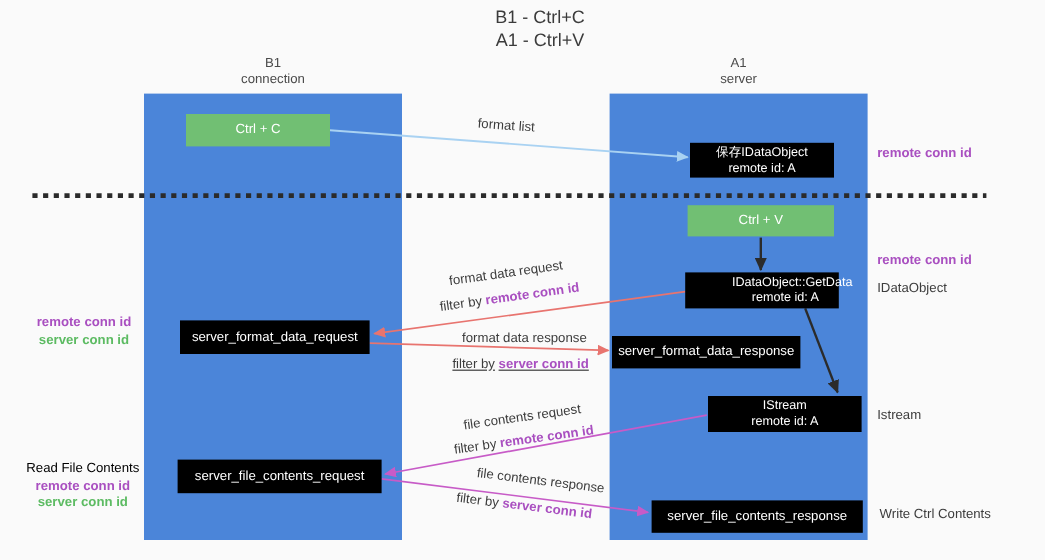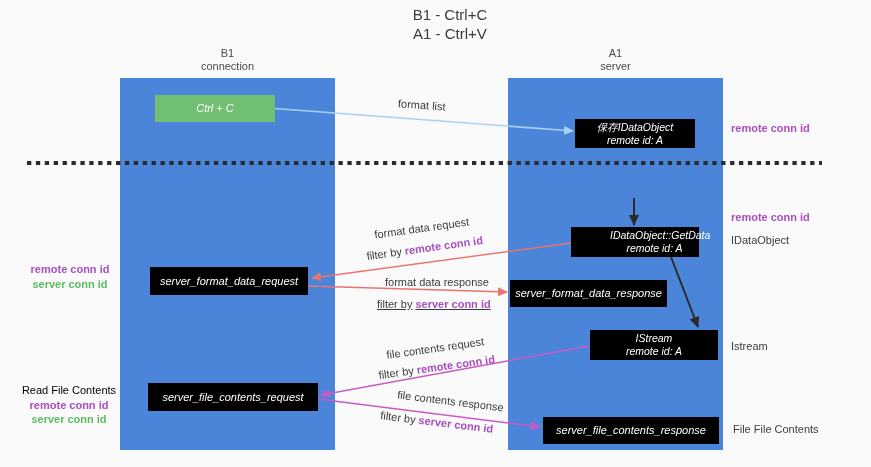--- a/index.html
+++ b/index.html
@@ -16,21 +16,21 @@
   .col-header.right { left: 508px; }
 
   .lifeline { position: absolute; top: 78px; width: 215px; height: 372px; background: #4b85d9; z-index: 1; }
   .lifeline.left { left: 120px; }
   .lifeline.right { left: 508px; }
 
   svg.arrows { position: absolute; left: 0; top: 0; z-index: 2; pointer-events: none; }
 
   .box { position: absolute; z-index: 3; color: #ffffff; text-align: center;
          display: flex; flex-direction: column; justify-content: center;
-         font-size: 11px; line-height: 13px; font-style: italic; }
+         font-size: 11px; line-height: 13px; }
   .box.green { background: #71bf73; }
   .box.orange { background: #000000; }
   .box.small { font-size: 10.5px; }
 
   .box-ctrl-c { left: 155px; top: 95px; width: 120px; height: 27px; }
   .box-save { left: 575px; top: 119px; width: 120px; height: 29px; }
   .box-ctrl-v { left: 573px; top: 171px; width: 122px; height: 26px; }
   .box-getdata { left: 571px; top: 227px; width: 128px; height: 30px; padding-left: 39px; }
   .box-format-req { left: 150px; top: 267px; width: 158px; height: 28px; }
   .box-format-resp { left: 510px; top: 280px; width: 157px; height: 27px; }
@@ -108,20 +108,23 @@
 
   <div class="box green box-ctrl-c">
     <div>Ctrl + C</div>
   </div>
 
   <div class="box orange small box-save">
     <div>保存IDataObject</div>
     <div>remote id: A</div>
   </div>
 
+  <div class="box green box-ctrl-v">
+    <div>Ctrl + V</div>
+  </div>
 
   <div class="box orange small box-getdata">
     <div>IDataObject::GetData</div>
     <div>remote id: A</div>
   </div>
 
   <div class="box orange box-format-req">
     <div>server_format_data_request</div>
   </div>
 
@@ -161,21 +164,21 @@
 
   <div class="flow-label rot-dn" style="left:397px; top:395px;">file contents response</div>
   <div class="flow-label rot-dn" style="left:380px; top:416px;">
     <span class="filter-prefix">filter by</span><span class="id-key">server conn id</span>
   </div>
 
   <div class="side-label purple" style="left:731px; top:122px;">remote conn id</div>
   <div class="side-label purple" style="left:731px; top:211px;">remote conn id</div>
   <div class="side-label" style="left:731px; top:234px;">IDataObject</div>
   <div class="side-label" style="left:731px; top:340px;">Istream</div>
-  <div class="side-label" style="left:733px; top:423px;">File File Contents</div>
+  <div class="side-label" style="left:733px; top:423px;">Write Ctrl Contents</div>
 
   <div class="side-block" style="left:22px; top:262px; width:96px;">
     <div class="purple">remote conn id</div>
     <div class="green-txt">server conn id</div>
   </div>
 
   <div class="side-block" style="left:18px; top:383px; width:102px;">
     <div>Read File Contents</div>
     <div class="purple">remote conn id</div>
     <div class="green-txt">server conn id</div>

